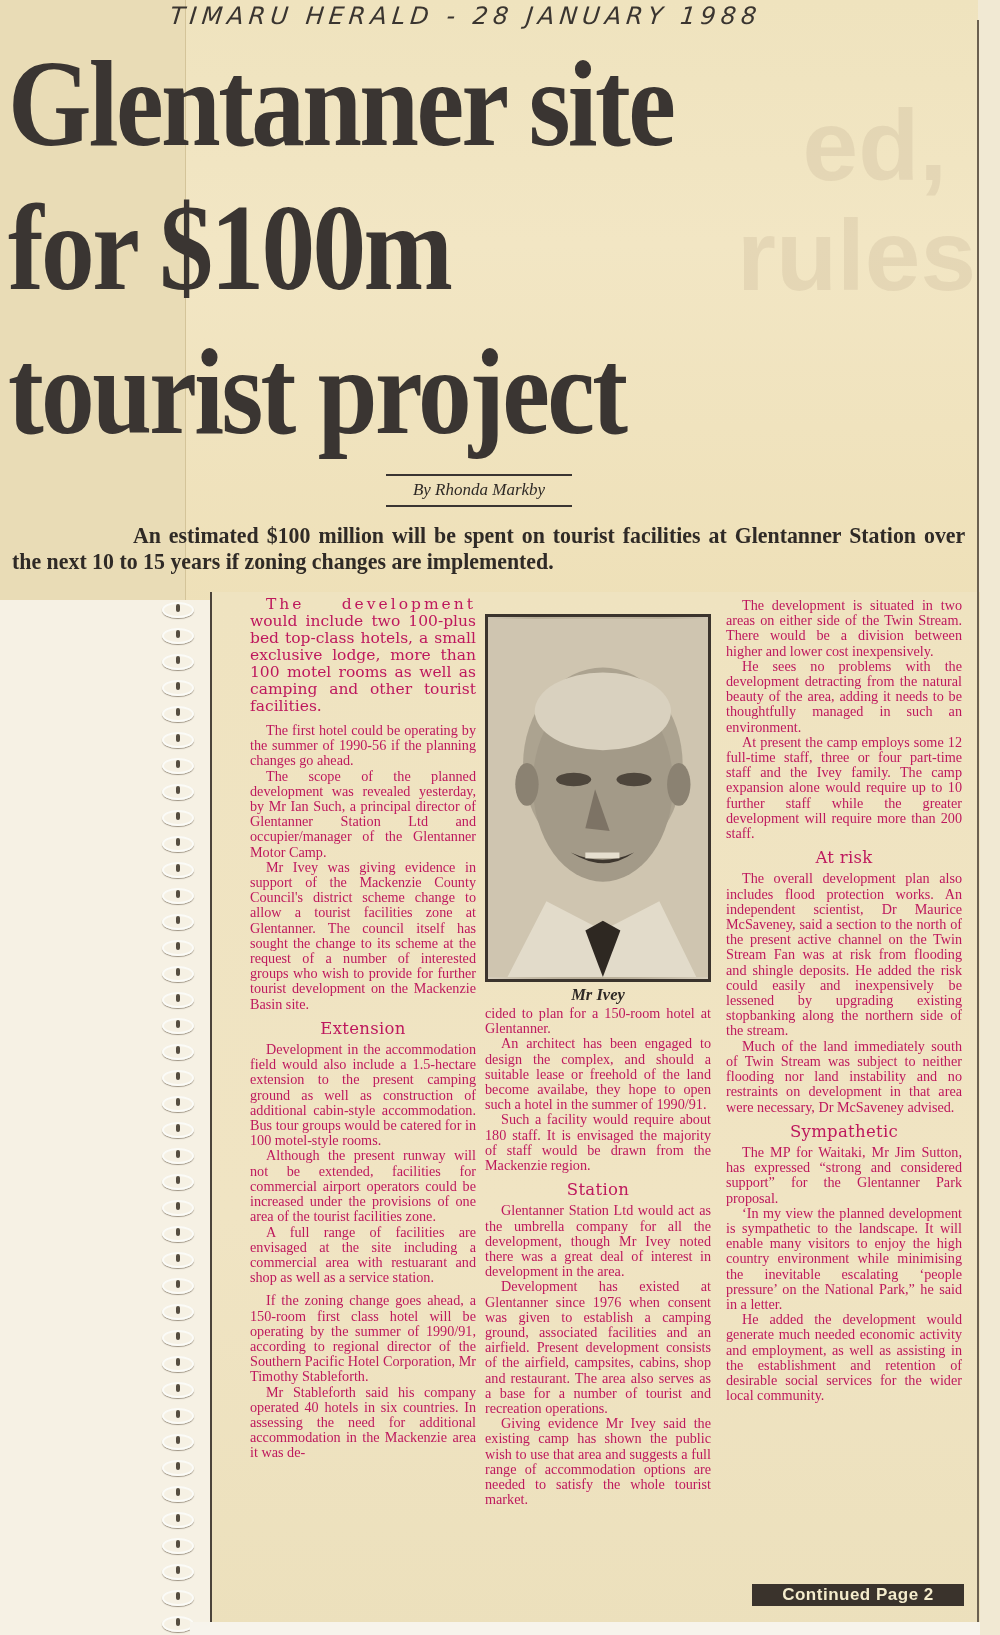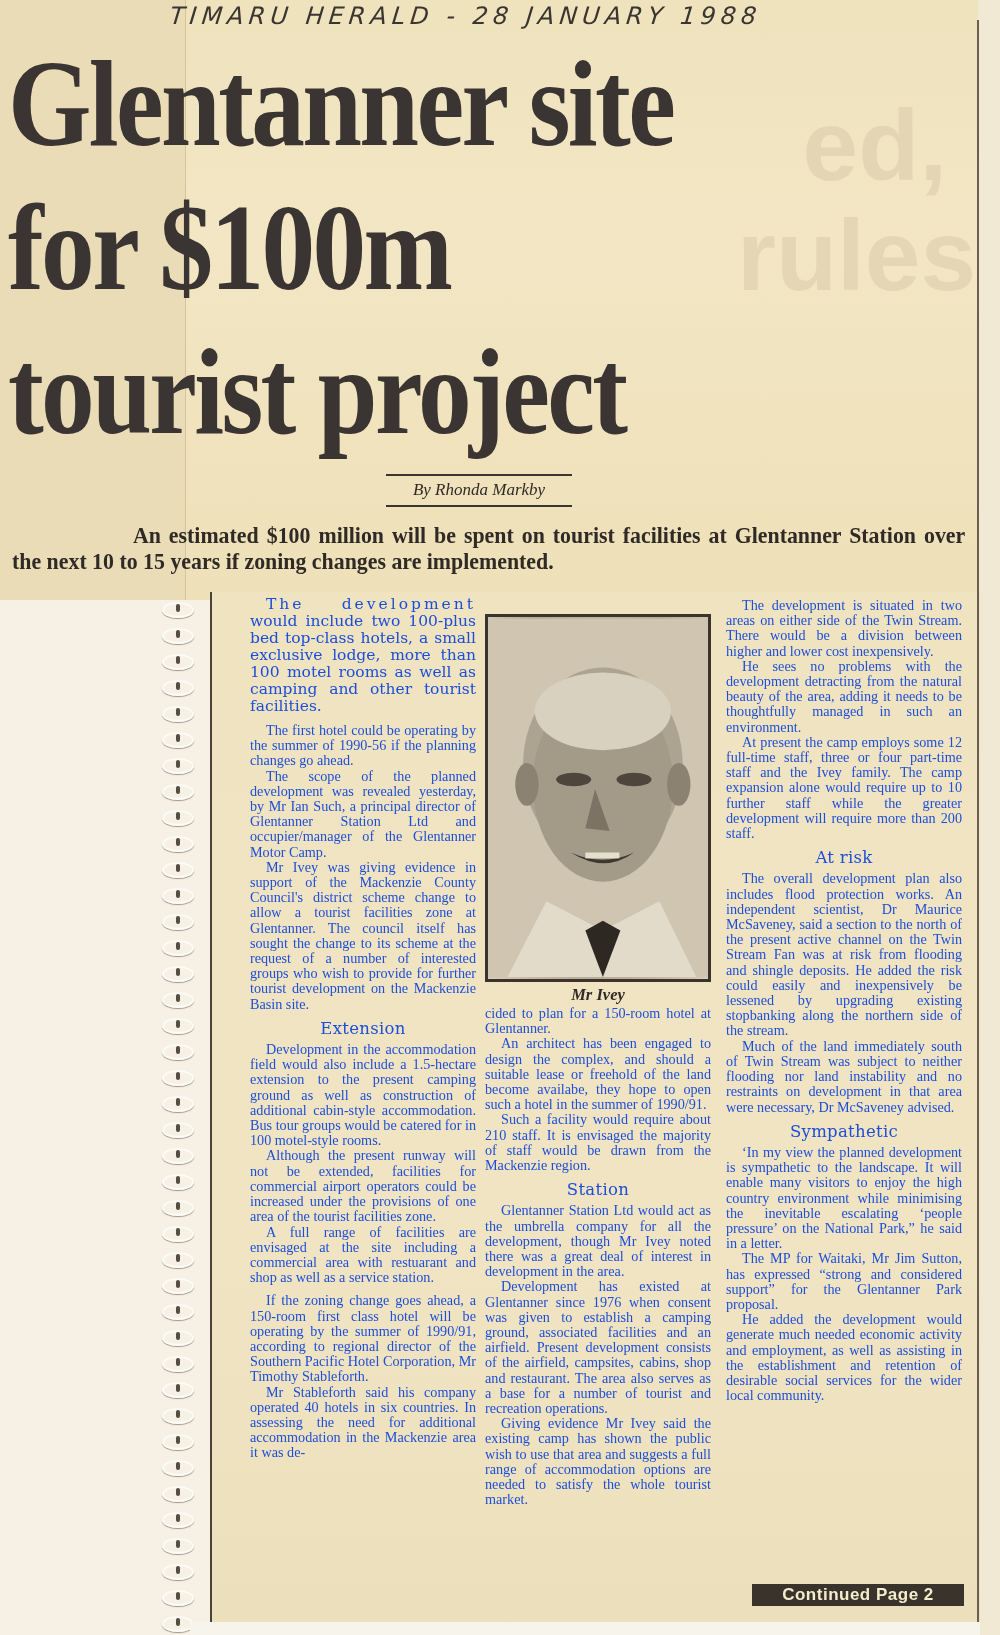--- a/index.html
+++ b/index.html
@@ -58,21 +58,21 @@
     position:absolute; left:0; width:28px; height:12px; border:2px solid #fbfbf7;
     border-radius:50%; box-shadow:0 1px 1px #9a9080;
   }
   .ring::after { content:""; position:absolute; left:12px; top:0; width:4px; height:8px; background:#554d40; border-radius:2px; }
   .article-body {
     position:absolute; left:210px; top:592px; width:768px; height:1043px;
     background:linear-gradient(180deg,#efe3c0,#f0e4c3 60%,#ece0bc);
     border-left:2px solid #4b433a;
   }
   .col {
-    position:absolute; font-size:14.2px; line-height:15.2px; text-align:justify; color:#1d4ed8;
+    position:absolute; font-size:14.2px; line-height:15.2px; text-align:justify; color:#be185d;
   }
   .col p { margin:0; text-indent:16px; }
   .col p.noind { text-indent:0; }
   .col p.gap { margin-top:8px; }
   .col h3 {
     font-family:"DejaVu Serif", serif; font-weight:normal; font-size:16.5px; text-align:center;
     margin:9px 0 6px; letter-spacing:0.3px;
   }
   .col1 { left:250px; top:596px; width:226px; }
   .col2 { left:485px; top:1006px; width:226px; }
@@ -200,34 +200,34 @@
     <path d="M100 320 L118 368 L136 320 L118 310 Z" fill="#2e2822"></path>
     <ellipse cx="40" cy="170" rx="12" ry="22" fill="#8b8272"></ellipse>
     <ellipse cx="196" cy="170" rx="12" ry="22" fill="#8b8272"></ellipse>
   </svg>
 </div>
 <div class="caption">Mr Ivey</div>
 
 <div class="col col2">
   <p class="noind">cided to plan for a 150-room hotel at Glentanner.</p>
   <p>An architect has been engaged to design the complex, and should a suitable lease or freehold of the land become availabe, they hope to open such a hotel in the summer of 1990/91.</p>
-  <p>Such a facility would require about 210 staff. It is envisaged the majority of staff would be drawn from the Mackenzie region.</p>
+  <p>Such a facility would require about 180 staff. It is envisaged the majority of staff would be drawn from the Mackenzie region.</p>
   <h3>Station</h3>
   <p>Glentanner Station Ltd would act as the umbrella company for all the development, though Mr Ivey noted there was a great deal of interest in development in the area.</p>
   <p>Development has existed at Glentanner since 1976 when consent was given to establish a camping ground, associated facilities and an airfield. Present development consists of the airfield, campsites, cabins, shop and restaurant. The area also serves as a base for a number of tourist and recreation operations.</p>
   <p>Giving evidence Mr Ivey said the existing camp has shown the public wish to use that area and suggests a full range of accommodation options are needed to satisfy the whole tourist market.</p>
 </div>
 
 <div class="col col3">
   <p>The development is situated in two areas on either side of the Twin Stream. There would be a division between higher and lower cost inexpensively.</p>
   <p>He sees no problems with the development detracting from the natural beauty of the area, adding it needs to be thoughtfully managed in such an environment.</p>
   <p>At present the camp employs some 12 full-time staff, three or four part-time staff and the Ivey family. The camp expansion alone would require up to 10 further staff while the greater development will require more than 200 staff.</p>
   <h3>At risk</h3>
   <p>The overall development plan also includes flood protection works. An independent scientist, Dr Maurice McSaveney, said a section to the north of the present active channel on the Twin Stream Fan was at risk from flooding and shingle deposits. He added the risk could easily and inexpensively be lessened by upgrading existing stopbanking along the northern side of the stream.</p>
   <p>Much of the land immediately south of Twin Stream was subject to neither flooding nor land instability and no restraints on development in that area were necessary, Dr McSaveney advised.</p>
   <h3>Sympathetic</h3>
+  <p>The MP for Waitaki, Mr Jim Sutton, has expressed “strong and considered support” for the Glentanner Park proposal.</p>
   <p>‘In my view the planned development is sympathetic to the landscape. It will enable many visitors to enjoy the high country environment while minimising the inevitable escalating ‘people pressure’ on the National Park,” he said in a letter.</p>
-  <p>The MP for Waitaki, Mr Jim Sutton, has expressed “strong and considered support” for the Glentanner Park proposal.</p>
   <p>He added the development would generate much needed economic activity and employment, as well as assisting in the establishment and retention of desirable social services for the wider local community.</p>
 </div>
 
 <div class="continued">Continued Page 2</div>
 <div class="bottom-strip"></div>
 
 </body></html>

